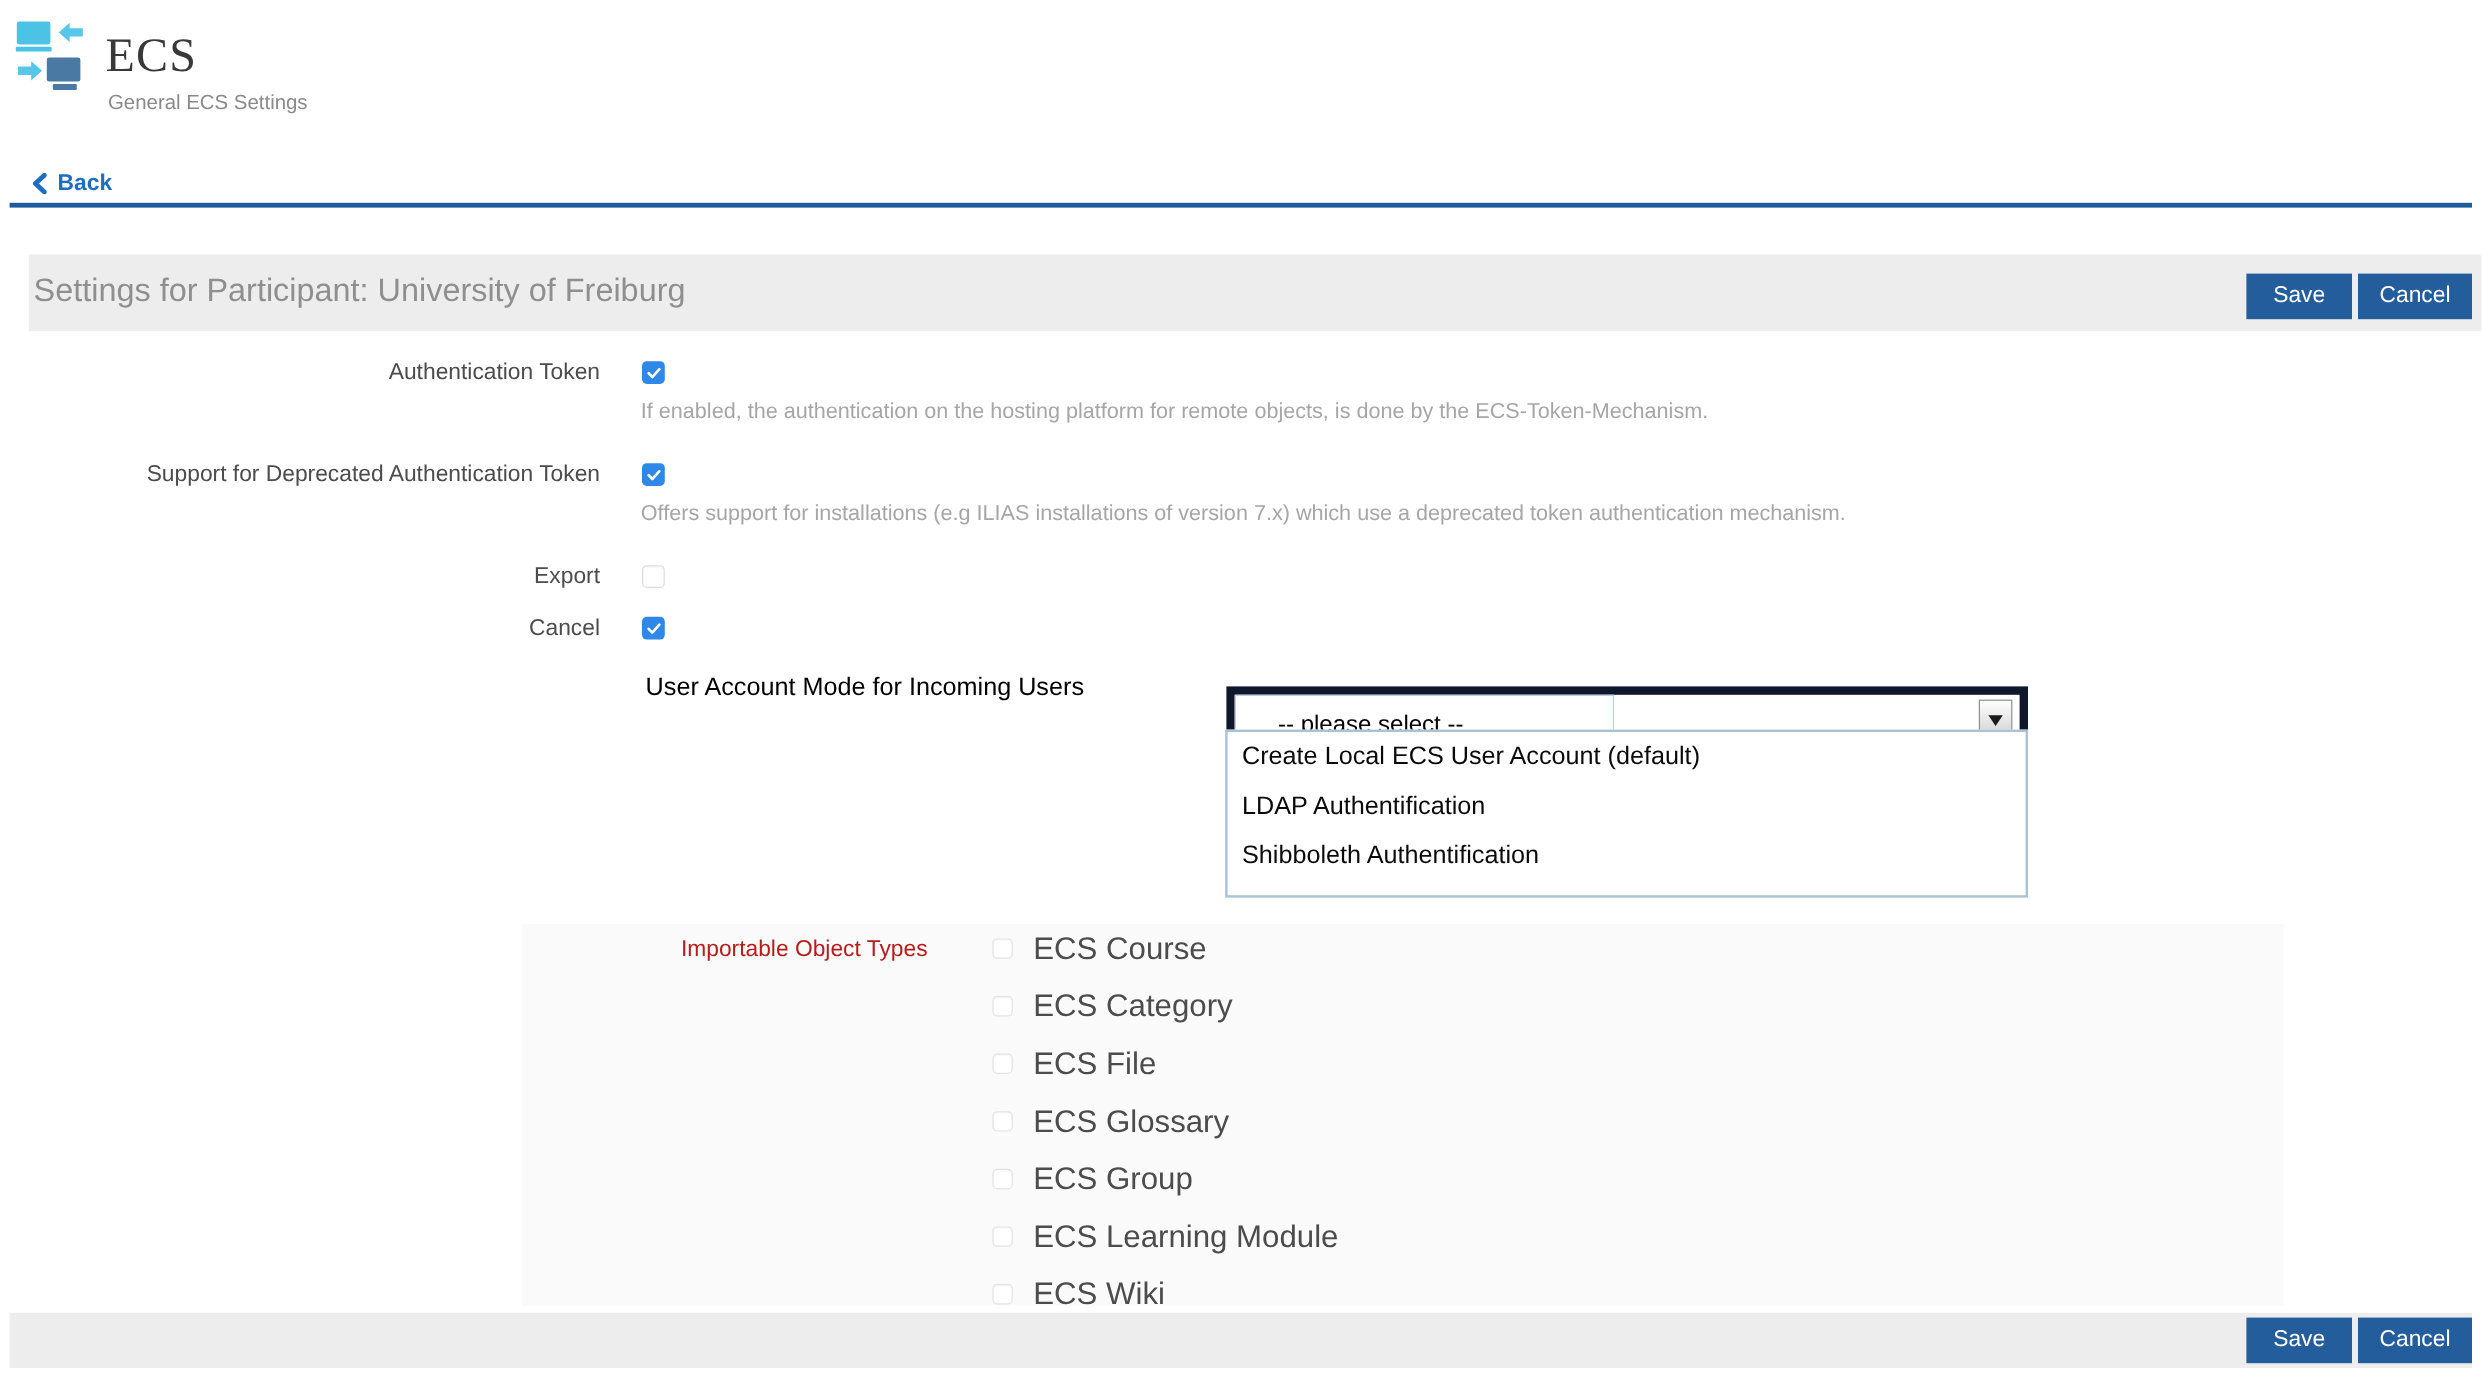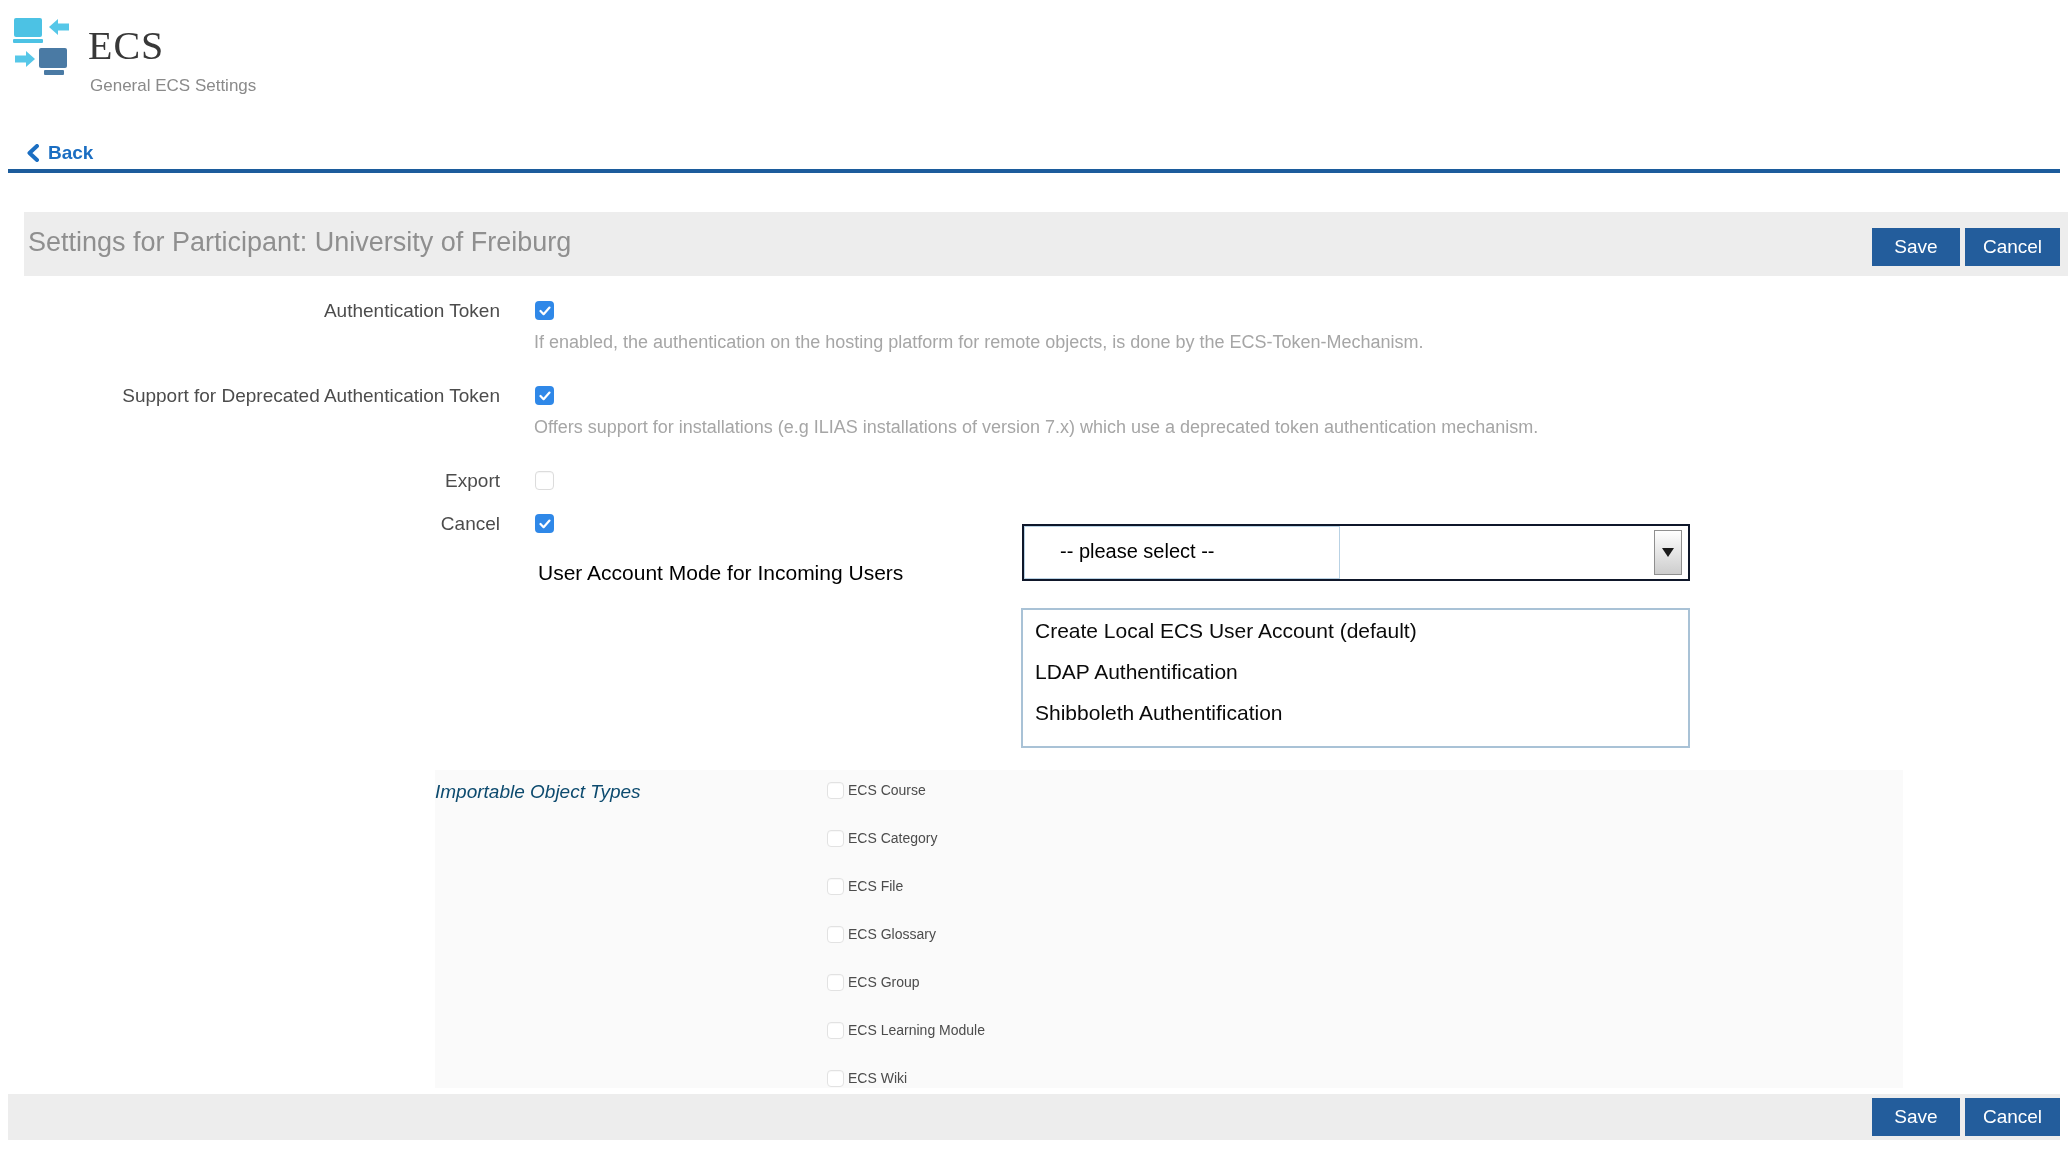--- a/index.html
+++ b/index.html
@@ -31,35 +31,35 @@
   .fdesc  { position:absolute; left:534px; font-size:18px; color:#a6a6a6; line-height:22px; white-space:nowrap; }
 
   .cb { position:absolute; width:19px; height:19px; border-radius:4px; }
   .cb.checked { background:#2f88e8; display:flex; align-items:center; justify-content:center; }
   .cb.unchecked { background:#fff; border:1px solid #dcdcdc; box-shadow:inset 0 1px 1px rgba(0,0,0,0.04); }
 
   
   .sub-label { position:absolute; left:538px; top:561px; font-size:21px; color:#000; }
 
   
-  .select { position:absolute; left:1022px; top:524px; width:668px; height:57px; border:2px solid #0f172a; background:#fff; cursor:pointer; }
+  .select { position:absolute; left:1022px; top:572px; width:668px; height:57px; border:7px solid #0f172a; background:#fff; cursor:pointer; }
   .select-inner { position:absolute; left:0; top:0; bottom:0; width:316px; background:#fff; border:1px solid #b9d2e4; }
   .select-value { position:absolute; left:36px; top:14px; font-size:20px; color:#000; white-space:nowrap; }
   .select-btn { position:absolute; right:6px; top:4px; bottom:4px; width:28px; background:linear-gradient(#fefefe,#cdcdcd); border:1px solid #8f8f8f; display:flex; align-items:center; justify-content:center; cursor:pointer; }
   .select-btn .tri { width:0; height:0; border-left:6px solid transparent; border-right:6px solid transparent; border-top:9px solid #1a1a1a; }
 
   .options { position:absolute; left:1021px; top:608px; width:669px; height:140px; background:#fff; border:2px solid #a9c2d6; padding-top:0; }
   .option { height:41px; line-height:41px; padding-left:12px; font-size:21px; color:#0a0a0a; cursor:pointer; white-space:nowrap; }
 
   
   .panel { position:absolute; left:435px; top:770px; width:1468px; height:318px; background:#fafafa; }
-  .panel-label { position:absolute; left:0; top:11px; width:338px; font-size:19px; color:#0c4a6e;font-style:italic; }
+  .panel-label { position:absolute; left:0; top:11px; width:338px; text-align:right; font-size:19px; color:#b91c1c; }
   .obj-row { position:absolute; left:392px; height:22px; display:flex; align-items:center; }
   .obj-row .ocb { width:17px; height:17px; border-radius:4px; background:#fff; border:1px solid #e2e2e2; box-shadow:inset 0 1px 1px rgba(0,0,0,0.03); flex:none; }
-  .obj-row .olabel { margin-left:4px; font-size:14px; color:#4c4c4c; white-space:nowrap; }
+  .obj-row .olabel { margin-left:17px; font-size:26px; color:#4c4c4c; white-space:nowrap; }
 </style>
 </head>
 <body>
 
 <div class="page">
 
   <svg class="logo" viewBox="0 0 58 62">
     <rect x="1" y="2" width="28" height="19" rx="2" fill="#4cc2e4"></rect>
     <rect x="0" y="23" width="30" height="4" rx="1" fill="#4cc2e4"></rect>
     <path d="M36 11 L45 3 L45 7.5 L56 7.5 L56 14.5 L45 14.5 L45 19 Z" fill="#56c7e8"></path>

